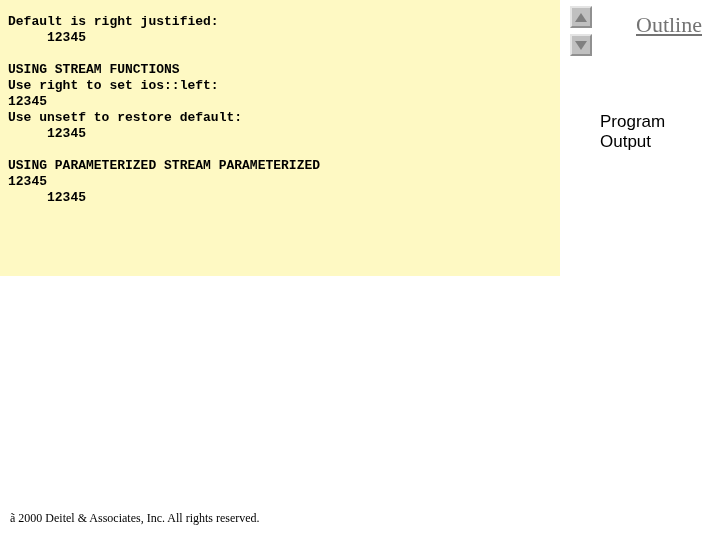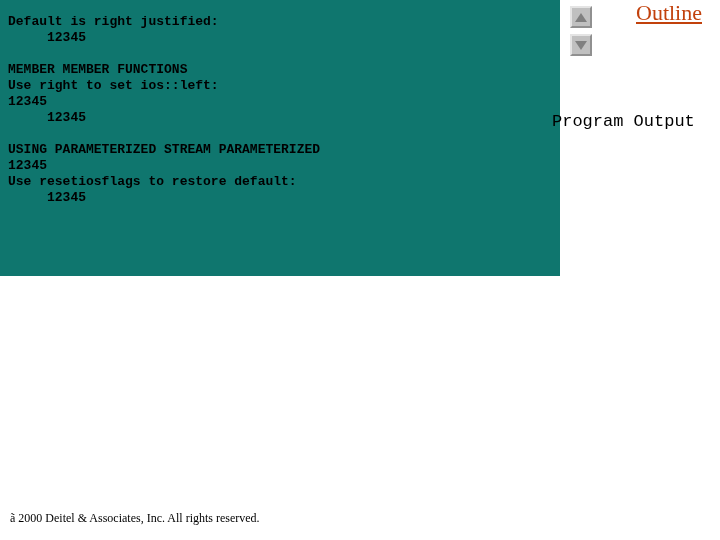--- a/index.html
+++ b/index.html
@@ -8,21 +8,21 @@
     position: relative;
     width: 720px;
     height: 540px;
   }
   .output-panel {
     position: absolute;
     left: 0;
     top: 0;
     width: 560px;
     height: 276px;
-    background: #0f766e;
+    background: #fef9c3;
     padding: 14px 8px 8px 8px;
   }
   .mono {
     font-family: "Courier New", Courier, monospace;
     font-size: 13px;
     font-weight: bold;
     line-height: 16px;
     white-space: pre;
     color: #000000;
   }
@@ -52,61 +52,61 @@
   }
   .tri-down {
     width: 0; height: 0;
     border-left: 6px solid transparent;
     border-right: 6px solid transparent;
     border-top: 9px solid #808080;
   }
   .outline-link {
     position: absolute;
     right: 18px;
-    top: 0;
+    top: 12px;
     font-size: 22px;
-    color: #c2410c;
+    color: #737373;
     text-decoration: underline;
     font-family: "Times New Roman", Times, serif;
   }
   .section-label {
     position: absolute;
-    left: 552px;
+    left: 600px;
     top: 112px;
     font-size: 17px;
     color: #000000;
-    font-family: Liberation Mono, monospace;
+    font-family: Liberation Sans, sans-serif;
   }
   .footer {
     position: absolute;
     left: 10px;
     bottom: 14px;
     font-size: 12px;
     font-family: "Times New Roman", Times, serif;
     color: #000000;
   }
   .copy-sym { font-family: Wingdings, "Times New Roman", serif; }
 </style>
 </head>
 <body>
 
 <div class="slide">
 
   <div class="output-panel">
     <div class="mono">Default is right justified:</div>
     <div class="mono">     12345</div>
     <div class="mono"> </div>
-    <div class="mono">MEMBER MEMBER FUNCTIONS</div>
+    <div class="mono">USING STREAM FUNCTIONS</div>
     <div class="mono">Use right to set ios::left:</div>
     <div class="mono">12345</div>
+    <div class="mono">Use unsetf to restore default:</div>
     <div class="mono">     12345</div>
     <div class="mono"> </div>
     <div class="mono">USING PARAMETERIZED STREAM PARAMETERIZED</div>
     <div class="mono">12345</div>
-    <div class="mono">Use resetiosflags to restore default:</div>
     <div class="mono">     12345</div>
   </div>
 
   <div class="nav-area">
     <div class="nav-btn">
       <div class="tri-up"></div>
     </div>
     <div class="nav-btn">
       <div class="tri-down"></div>
     </div>

